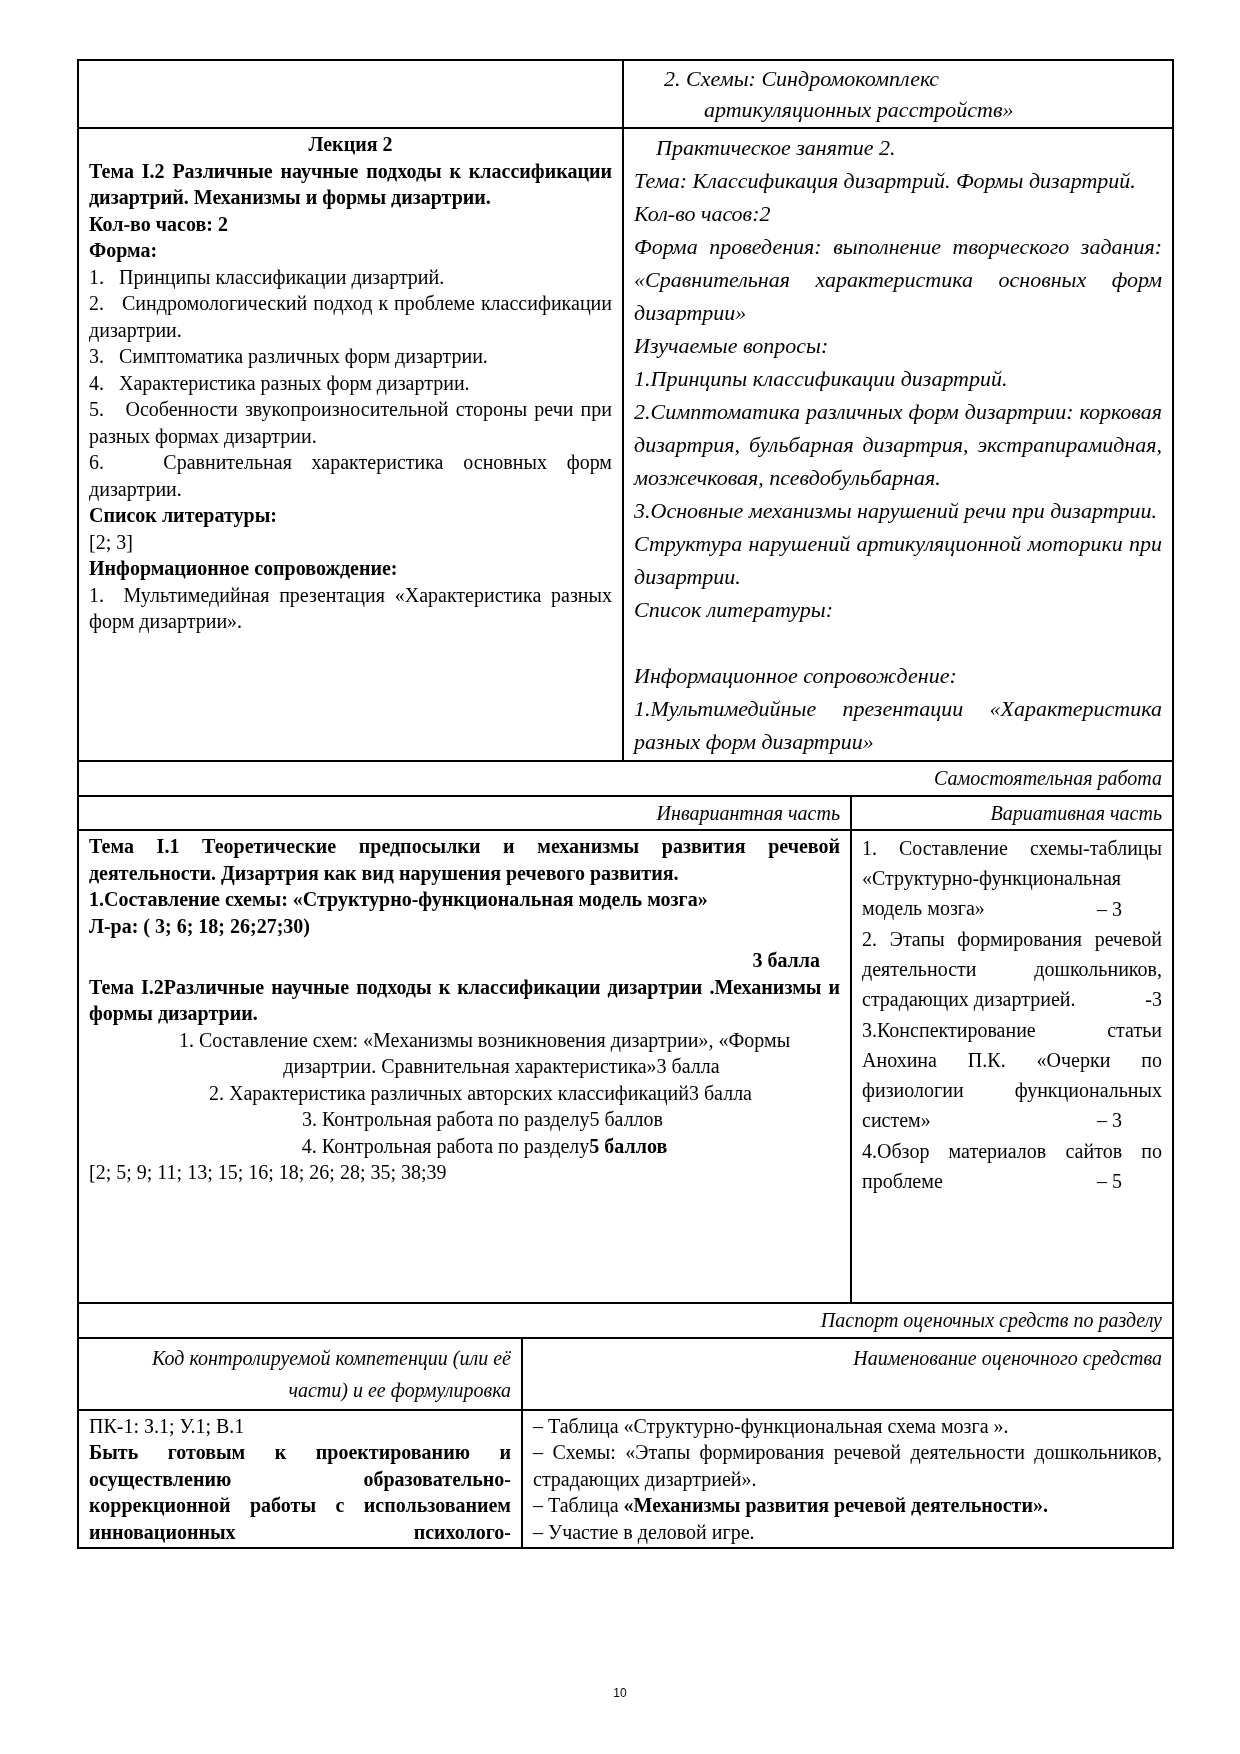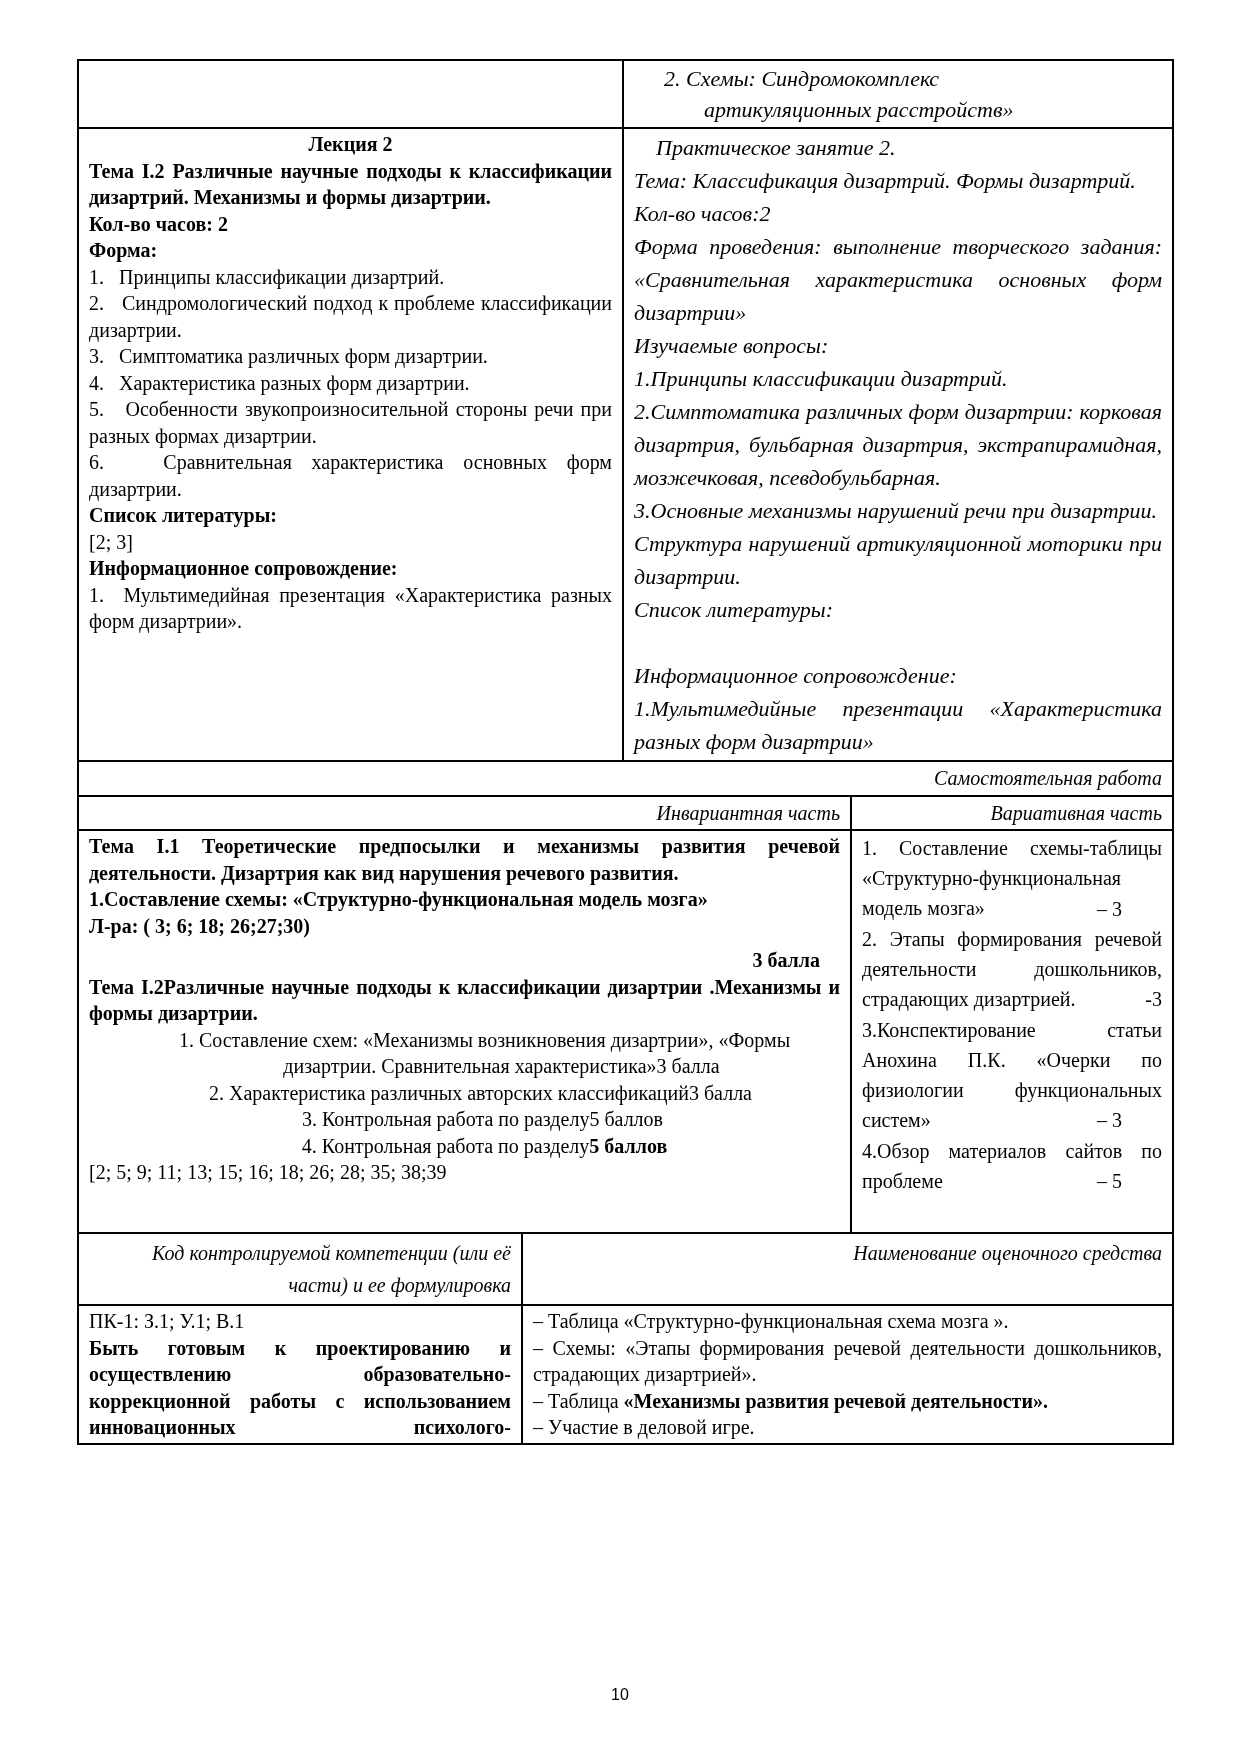--- a/index.html
+++ b/index.html
@@ -13,21 +13,21 @@
   .b { font-weight: bold; }
   .center { text-align: center; }
   .just { text-align: justify; text-align-last: auto; }
   .line { display: block; }
   .jl { display: block; text-align: justify; text-align-last: justify; font-weight: bold; }
   .row-flex { display: flex; justify-content: center; }
   .practice { font-size: 22px; line-height: 33px; }
   .variative { line-height: 30.2px; }
   .hdr { font-style: italic; text-align: right; padding: 3px 10px; }
   .page-number { position: absolute; top: 1686px; left: 0; width: 1240px; text-align: center;
-                 font-family: "Liberation Sans", "DejaVu Sans", sans-serif; font-size: 16px; }
+                 font-family: "Liberation Sans", "DejaVu Sans", sans-serif; font-size: 12px; }
   .right { text-align: right; display: block; }
   .pts { white-space: nowrap; }
 </style>
 </head>
 <body>
 
 <div class="page">
   <table>
     <colgroup>
       <col style="width:444px">
@@ -81,21 +81,21 @@
 
     <tr style="height:34px">
       <td colspan="4" class="hdr">Самостоятельная работа</td>
     </tr>
 
     <tr style="height:34px">
       <td colspan="3" class="hdr">Инвариантная часть</td>
       <td class="hdr">Вариативная часть</td>
     </tr>
 
-    <tr style="height:403px">
+    <tr style="height:473px">
       <td colspan="3">
         <div class="b just">Тема I.1 Теоретические предпосылки и механизмы развития речевой деятельности. Дизартрия как вид нарушения речевого развития.</div>
         <div class="b">1.Составление схемы: «Структурно-функциональная модель мозга»</div>
         <div class="b">Л-ра: ( 3; 6; 18; 26;27;30)</div>
         <div class="b" style="text-align:right;padding-right:20px;margin-top:8px">3 балла</div>
         <div class="b just">Тема I.2Различные научные подходы к классификации дизартрии .Механизмы и формы дизартрии.</div>
 
         <div class="row-flex" style="padding-left:40px">
           <span>1. Составление схем: «Механизмы возникновения дизартрии», «Формы</span>
         </div>
@@ -130,20 +130,23 @@
           <span class="just" style="display:block">3.Конспектирование статьи Анохина П.К. «Очерки по физиологии функциональных систем»</span>
           <span class="right" style="margin-top:-30px;padding-right:40px">– 3</span>
         </div>
         <div>
           <span class="just" style="display:block">4.Обзор материалов сайтов по проблеме</span>
           <span class="right" style="margin-top:-30px;padding-right:40px">– 5</span>
         </div>
       </td>
     </tr>
 
+    <tr style="height:34px">
+      <td colspan="4" class="hdr">Паспорт оценочных средств по разделу</td>
+    </tr>
 
     <tr style="height:68px">
       <td class="hdr" style="line-height:32px">Код контролируемой компетенции (или её части) и ее формулировка</td>
       <td colspan="3" class="hdr" style="line-height:32px">Наименование оценочного средства</td>
     </tr>
 
     <tr style="height:124px">
       <td>
         <div>ПК-1: З.1; У.1; В.1</div>
         <div class="jl">Быть готовым к проектированию и осуществлению образовательно-коррекционной работы с использованием инновационных психолого-</div>

